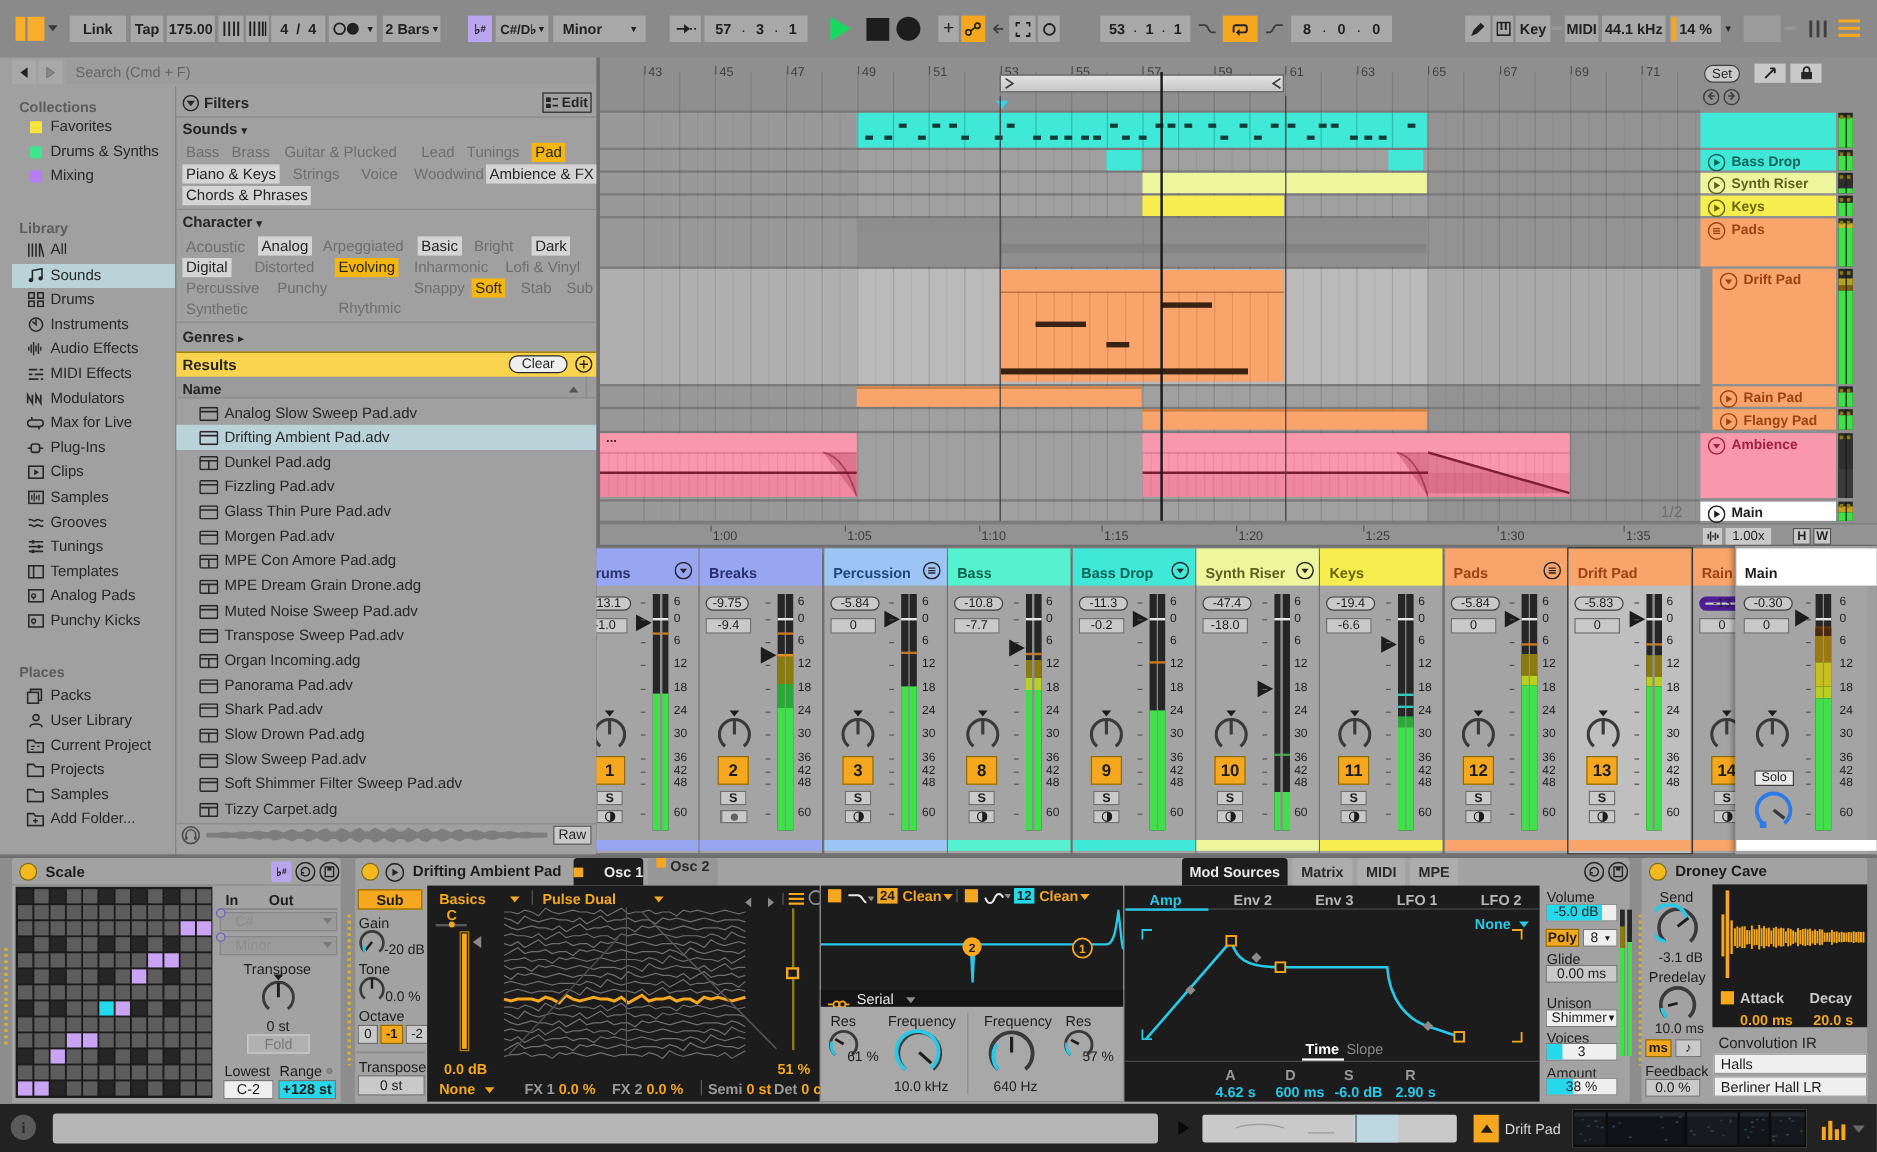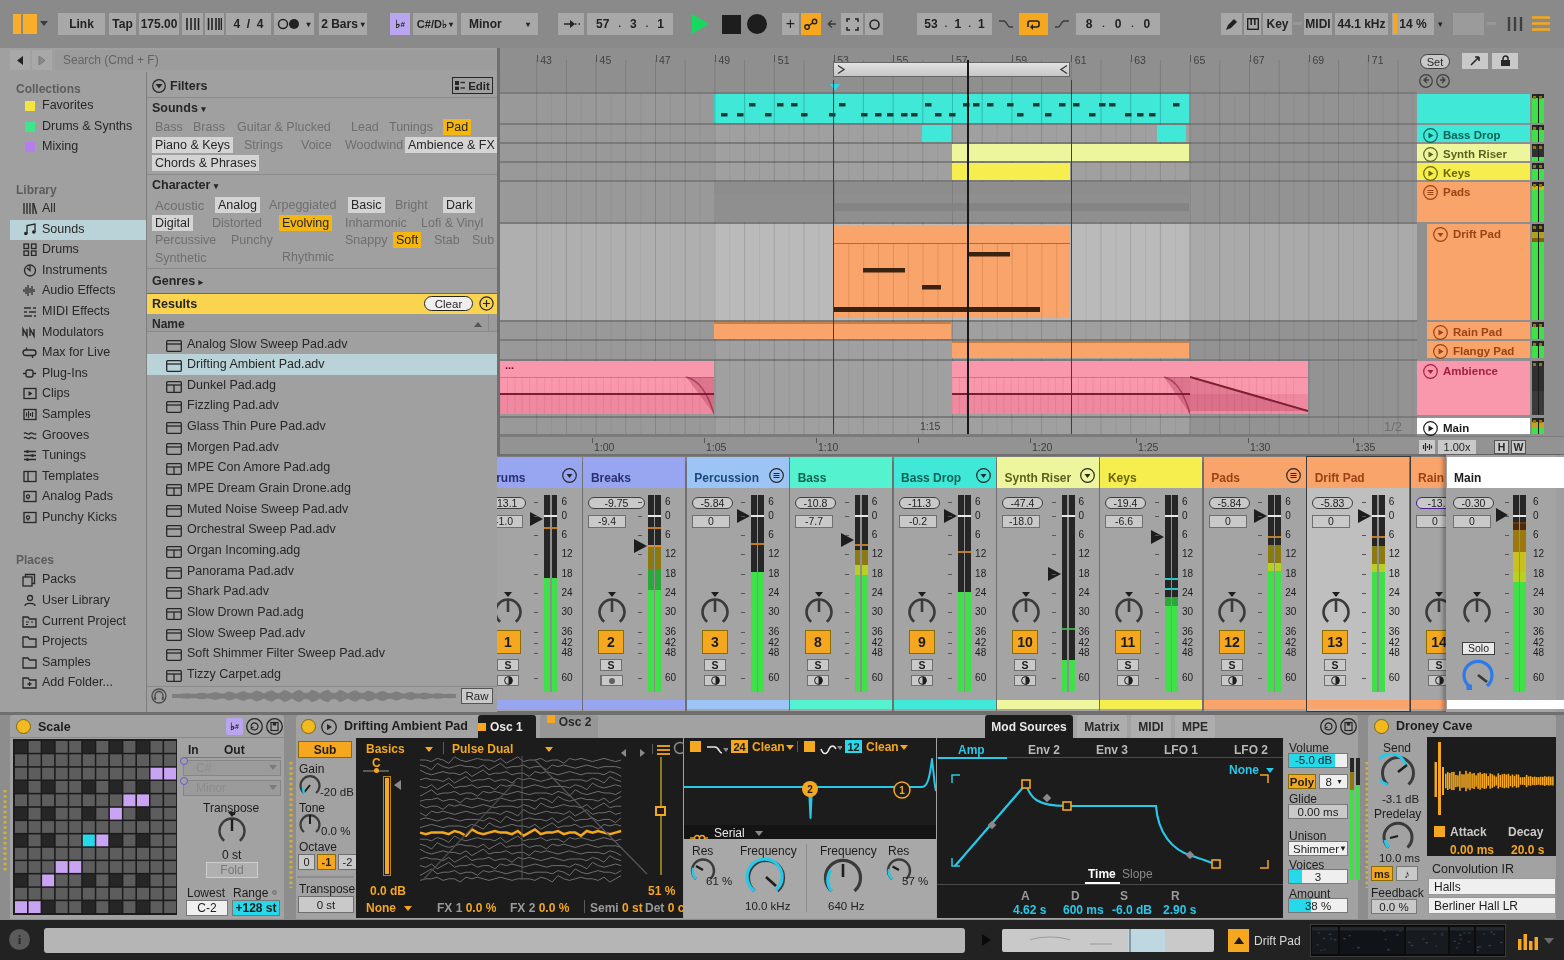--- a/index.html
+++ b/index.html
@@ -469,21 +469,21 @@
 <div class="a" style="left:187px;top:481.04999999999984px;color:#272727;font-size:12.5px">MPE Dream Grain Drone.adg</div>
 <div class="a" style="left:166px;top:503px"><svg width="16" height="12">
       <rect x="0.7" y="0.7" width="14.6" height="10.6" rx="1" fill="none" stroke="#272727" stroke-width="1.3"></rect>
       <line x1="0.7" y1="4" x2="15.3" y2="4" stroke="#272727" stroke-width="1.3"></line>
     </svg></div>
 <div class="a" style="left:187px;top:501.6999999999998px;color:#272727;font-size:12.5px">Muted Noise Sweep Pad.adv</div>
 <div class="a" style="left:166px;top:523px"><svg width="16" height="12">
       <rect x="0.7" y="0.7" width="14.6" height="10.6" rx="1" fill="none" stroke="#272727" stroke-width="1.3"></rect>
       <line x1="0.7" y1="4" x2="15.3" y2="4" stroke="#272727" stroke-width="1.3"></line>
     </svg></div>
-<div class="a" style="left:187px;top:522.3499999999998px;color:#272727;font-size:12.5px">Orchestral Sweep Pad.adv</div>
+<div class="a" style="left:187px;top:522.3499999999998px;color:#272727;font-size:12.5px">Transpose Sweep Pad.adv</div>
 <div class="a" style="left:166px;top:544px"><svg width="16" height="12">
       <rect x="0.7" y="0.7" width="14.6" height="10.6" rx="1" fill="none" stroke="#272727" stroke-width="1.3"></rect>
       <line x1="0.7" y1="4" x2="15.3" y2="4" stroke="#272727" stroke-width="1.3"></line>
       <line x1="8" y1="4" x2="8" y2="11.3" stroke="#272727" stroke-width="1.3"></line>
     </svg></div>
 <div class="a" style="left:187px;top:542.9999999999998px;color:#272727;font-size:12.5px">Organ Incoming.adg</div>
 <div class="a" style="left:166px;top:565px"><svg width="16" height="12">
       <rect x="0.7" y="0.7" width="14.6" height="10.6" rx="1" fill="none" stroke="#272727" stroke-width="1.3"></rect>
       <line x1="0.7" y1="4" x2="15.3" y2="4" stroke="#272727" stroke-width="1.3"></line>
     </svg></div>
@@ -972,21 +972,21 @@
       <path d="M6 3 L9 6 L6 9 M4 6 h5" stroke="#3f3f3f" stroke-width="1.3" fill="none"></path>
     </svg></div>
 <div class="a" style="left:500px;top:436px;width:1064px;height:20px;background:#939393;border-top:1px solid #7b7b7b"></div>
 <div class="a" style="left:592px;top:438px;width:1px;height:5px;background:#555"></div>
 <div class="a" style="left:594px;top:441px;color:#3d3d3d;font-size:10.5px">1:00</div>
 <div class="a" style="left:704px;top:438px;width:1px;height:5px;background:#555"></div>
 <div class="a" style="left:706px;top:441px;color:#3d3d3d;font-size:10.5px">1:05</div>
 <div class="a" style="left:816px;top:438px;width:1px;height:5px;background:#555"></div>
 <div class="a" style="left:818px;top:441px;color:#3d3d3d;font-size:10.5px">1:10</div>
 <div class="a" style="left:918px;top:438px;width:1px;height:5px;background:#555"></div>
-<div class="a" style="left:920px;top:420px;color:#3d3d3d;font-size:10.5px">1:15</div>
+<div class="a" style="left:920px;top:441px;color:#3d3d3d;font-size:10.5px">1:15</div>
 <div class="a" style="left:1030px;top:438px;width:1px;height:5px;background:#555"></div>
 <div class="a" style="left:1032px;top:441px;color:#3d3d3d;font-size:10.5px">1:20</div>
 <div class="a" style="left:1136px;top:438px;width:1px;height:5px;background:#555"></div>
 <div class="a" style="left:1138px;top:441px;color:#3d3d3d;font-size:10.5px">1:25</div>
 <div class="a" style="left:1248px;top:438px;width:1px;height:5px;background:#555"></div>
 <div class="a" style="left:1250px;top:441px;color:#3d3d3d;font-size:10.5px">1:30</div>
 <div class="a" style="left:1353px;top:438px;width:1px;height:5px;background:#555"></div>
 <div class="a" style="left:1355px;top:441px;color:#3d3d3d;font-size:10.5px">1:35</div>
 <div class="a" style="left:1419px;top:440px;width:16px;height:14px;background:#c9c9c9;display:flex;align-items:center;justify-content:center">
     <svg width="11" height="10">
@@ -1053,21 +1053,21 @@
 <div class="a" style="left:0.0px;top:221.0px;width:22px;height:11px;background:#c9c9c9;border:1px solid #6f6f6f;display:flex;align-items:center;justify-content:center">
       <svg width="9" height="9">
         <circle cx="4.5" cy="4.5" r="3.9" fill="none" stroke="#1d1d1d" stroke-width="1"></circle>
         <path d="M4.5 0.6 A3.9 3.9 0 0 1 4.5 8.4 z" fill="#1d1d1d"></path>
       </svg>
     </div>
 <div class="a" style="left:86.0px;top:8.0px;width:102px;height:249px;background:#a4a4a4"></div>
 <div class="a" style="left:86.0px;top:3.0px;width:102px;height:31px;background:#98a5f0"></div>
 <div class="a" style="left:93.9px;top:17.0px;color:#2a3070;font-size:12px;font-weight:bold;white-space:nowrap;overflow:hidden">Breaks</div>
 <div class="a" style="left:86.0px;top:246.0px;width:102px;height:9px;background:#98a5f0"></div>
-<div class="a" style="left:91.0px;top:43.0px;width:57px;height:12px;background:#c9c9c9;border:1px solid #3f3f3f;border-radius:7px;color:#1d1d1d;font-size:10.5px;display:flex;align-items:center;justify-content:center;line-height:1">-9.75</div>
+<div class="a" style="left:91.0px;top:43.0px;width:36px;height:12px;background:#c9c9c9;border:1px solid #3f3f3f;border-radius:7px;color:#1d1d1d;font-size:10.5px;display:flex;align-items:center;justify-content:center;line-height:1">-9.75</div>
 <div class="a" style="left:91.0px;top:61.0px;width:38px;height:13px;background:#c9c9c9;border:1px solid #6f6f6f;color:#1d1d1d;font-size:10.5px;display:flex;align-items:center;justify-content:center;line-height:1">-9.4</div>
 <div class="a" style="left:137.0px;top:85.0px;width:0;height:0;border-top:7px solid transparent;border-bottom:7px solid transparent;border-left:13px solid #1d1d1d"></div>
 <div class="a" style="left:151.0px;top:41.0px;width:13px;height:197px;background:#262626"></div>
 <div class="a" style="left:151.0px;top:91.0px;width:13px;height:25px;background:#8a7a10"></div>
 <div class="a" style="left:151.0px;top:116.0px;width:13px;height:20px;background:#2aa83a"></div>
 <div class="a" style="left:151.0px;top:136.0px;width:13px;height:102px;background:#3fe049"></div>
 <div class="a" style="left:151.0px;top:73.0px;width:13px;height:2px;background:#c87818"></div>
 <div class="a" style="left:151.0px;top:91.0px;width:13px;height:2px;background:#e09020"></div>
 <div class="a" style="left:156.5px;top:41.0px;width:1.6px;height:197px;background:#8f8f8f"></div>
 <div class="a" style="left:151.0px;top:61.0px;width:13px;height:1.5px;background:#e8e8e8"></div>
@@ -1457,21 +1457,21 @@
       <svg width="9" height="9">
         <circle cx="4.5" cy="4.5" r="3.9" fill="none" stroke="#1d1d1d" stroke-width="1"></circle>
         <path d="M4.5 0.6 A3.9 3.9 0 0 1 4.5 8.4 z" fill="#1d1d1d"></path>
       </svg>
     </div>
 <div class="a" style="left:809.0px;top:1.5px;width:105px;height:256px;border:1.5px solid #3a3a3a;pointer-events:none"></div>
 <div class="a" style="left:914.0px;top:8.0px;width:102px;height:249px;background:#a4a4a4"></div>
 <div class="a" style="left:914.0px;top:3.0px;width:102px;height:31px;background:#f9a46a"></div>
 <div class="a" style="left:921.1px;top:17.0px;color:#9c4214;font-size:12px;font-weight:bold;white-space:nowrap;overflow:hidden">Rain Pad</div>
 <div class="a" style="left:914.0px;top:246.0px;width:102px;height:9px;background:#f9a46a"></div>
-<div class="a" style="left:919.0px;top:43.0px;width:41px;height:12px;background:#c9c9c9;border:1px solid #4c1d95;border-radius:7px;color:#1d1d1d;font-size:10.5px;display:flex;align-items:center;justify-content:center;line-height:1">-13.</div>
+<div class="a" style="left:919.0px;top:43.0px;width:41px;height:12px;background:#c9c9c9;border:5px solid #4c1d95;border-radius:7px;color:#1d1d1d;font-size:10.5px;display:flex;align-items:center;justify-content:center;line-height:1">-13.</div>
 <div class="a" style="left:919.0px;top:61.0px;width:38px;height:13px;background:#c9c9c9;border:1px solid #6f6f6f;color:#1d1d1d;font-size:10.5px;display:flex;align-items:center;justify-content:center;line-height:1">0</div>
 <div class="a" style="left:964.0px;top:55.0px;width:0;height:0;border-top:7px solid transparent;border-bottom:7px solid transparent;border-left:13px solid #1d1d1d"></div>
 <div class="a" style="left:978.0px;top:41.0px;width:13px;height:197px;background:#262626"></div>
 <div class="a" style="left:978.0px;top:120.0px;width:13px;height:118px;background:#3fe049"></div>
 <div class="a" style="left:983.7px;top:41.0px;width:1.6px;height:197px;background:#8f8f8f"></div>
 <div class="a" style="left:978.0px;top:61.0px;width:13px;height:1.5px;background:#e8e8e8"></div>
 <div class="a" style="left:995.1px;top:42.5px;color:#1d1d1d;font-size:10px;line-height:1">6</div>
 <div class="a" style="left:968.0px;top:47.5px;width:4px;height:1px;background:#555"></div>
 <div class="a" style="left:995.1px;top:56.6px;color:#1d1d1d;font-size:10px;line-height:1">0</div>
 <div class="a" style="left:968.0px;top:61.6px;width:4px;height:1px;background:#555"></div>
@@ -1828,21 +1828,21 @@
 <div class="a" style="left:272px;top:890px;width:5px;height:5px;border-radius:50%;background:#8a8a8a;border:1px solid #777"></div>
 <div class="a" style="left:186px;top:900px;width:42px;height:16px;background:#efefef;border:1px solid #777;color:#1d1d1d;font-size:12px;display:flex;align-items:center;justify-content:center">C-2</div>
 <div class="a" style="left:232px;top:900px;width:48px;height:16px;background:#25d8ea;border:1px solid #777;color:#1d1d1d;font-size:12px;font-weight:bold;display:flex;align-items:center;justify-content:center">+128 st</div>
 <div class="a" style="left:296px;top:715px;width:1062px;height:204px;background:#a2a2a2;border-radius:3px 3px 0 0"></div>
 <div class="a" style="left:301px;top:719px;width:15px;height:15px;border-radius:50%;background:#f4b91f;border:1px solid #7a6a10"></div>
 <div class="a" style="left:321px;top:719px"><svg width="16" height="16">
       <circle cx="8" cy="8" r="7.3" fill="none" stroke="#262626" stroke-width="1.3"></circle>
       <path d="M6 5 L11 8 L6 11 z" fill="#262626"></path>
     </svg></div>
 <div class="a" style="left:344px;top:719px;color:#1d1d1d;font-size:12.5px;font-weight:bold">Drifting Ambient Pad</div>
-<div class="a" style="left:478px;top:715px;width:58px;height:23px;background:#1c1c1c;border-radius:3px 3px 0 0;display:flex;align-items:center;justify-content:flex-start;gap:4px">
+<div class="a" style="left:478px;top:715px;width:58px;height:23px;background:#1c1c1c;border-radius:3px 3px 0 0;display:flex;align-items:center;justify-content:space-between;gap:4px">
     <div style="width:8px;height:8px;background:#f4a71f"></div>
     <span style="color:#e8e8e8;font-size:12px;font-weight:bold">Osc 1</span>
   </div>
 <div class="a" style="left:540px;top:715px;width:58px;height:23px;background:#969696;border-radius:3px 3px 0 0;display:flex;justify-content:center;gap:4px">
     <div style="width:8px;height:8px;background:#f4a71f"></div>
     <span style="color:#2a2a2a;font-size:12px;font-weight:bold">Osc 2</span>
   </div>
 <div class="a" style="left:985px;top:715px;width:88px;height:23px;background:#1c1c1c;border-radius:3px 3px 0 0;display:flex;align-items:center;justify-content:center">
     <span style="color:#e8e8e8;font-size:12px;font-weight:bold">Mod Sources</span>
   </div>

